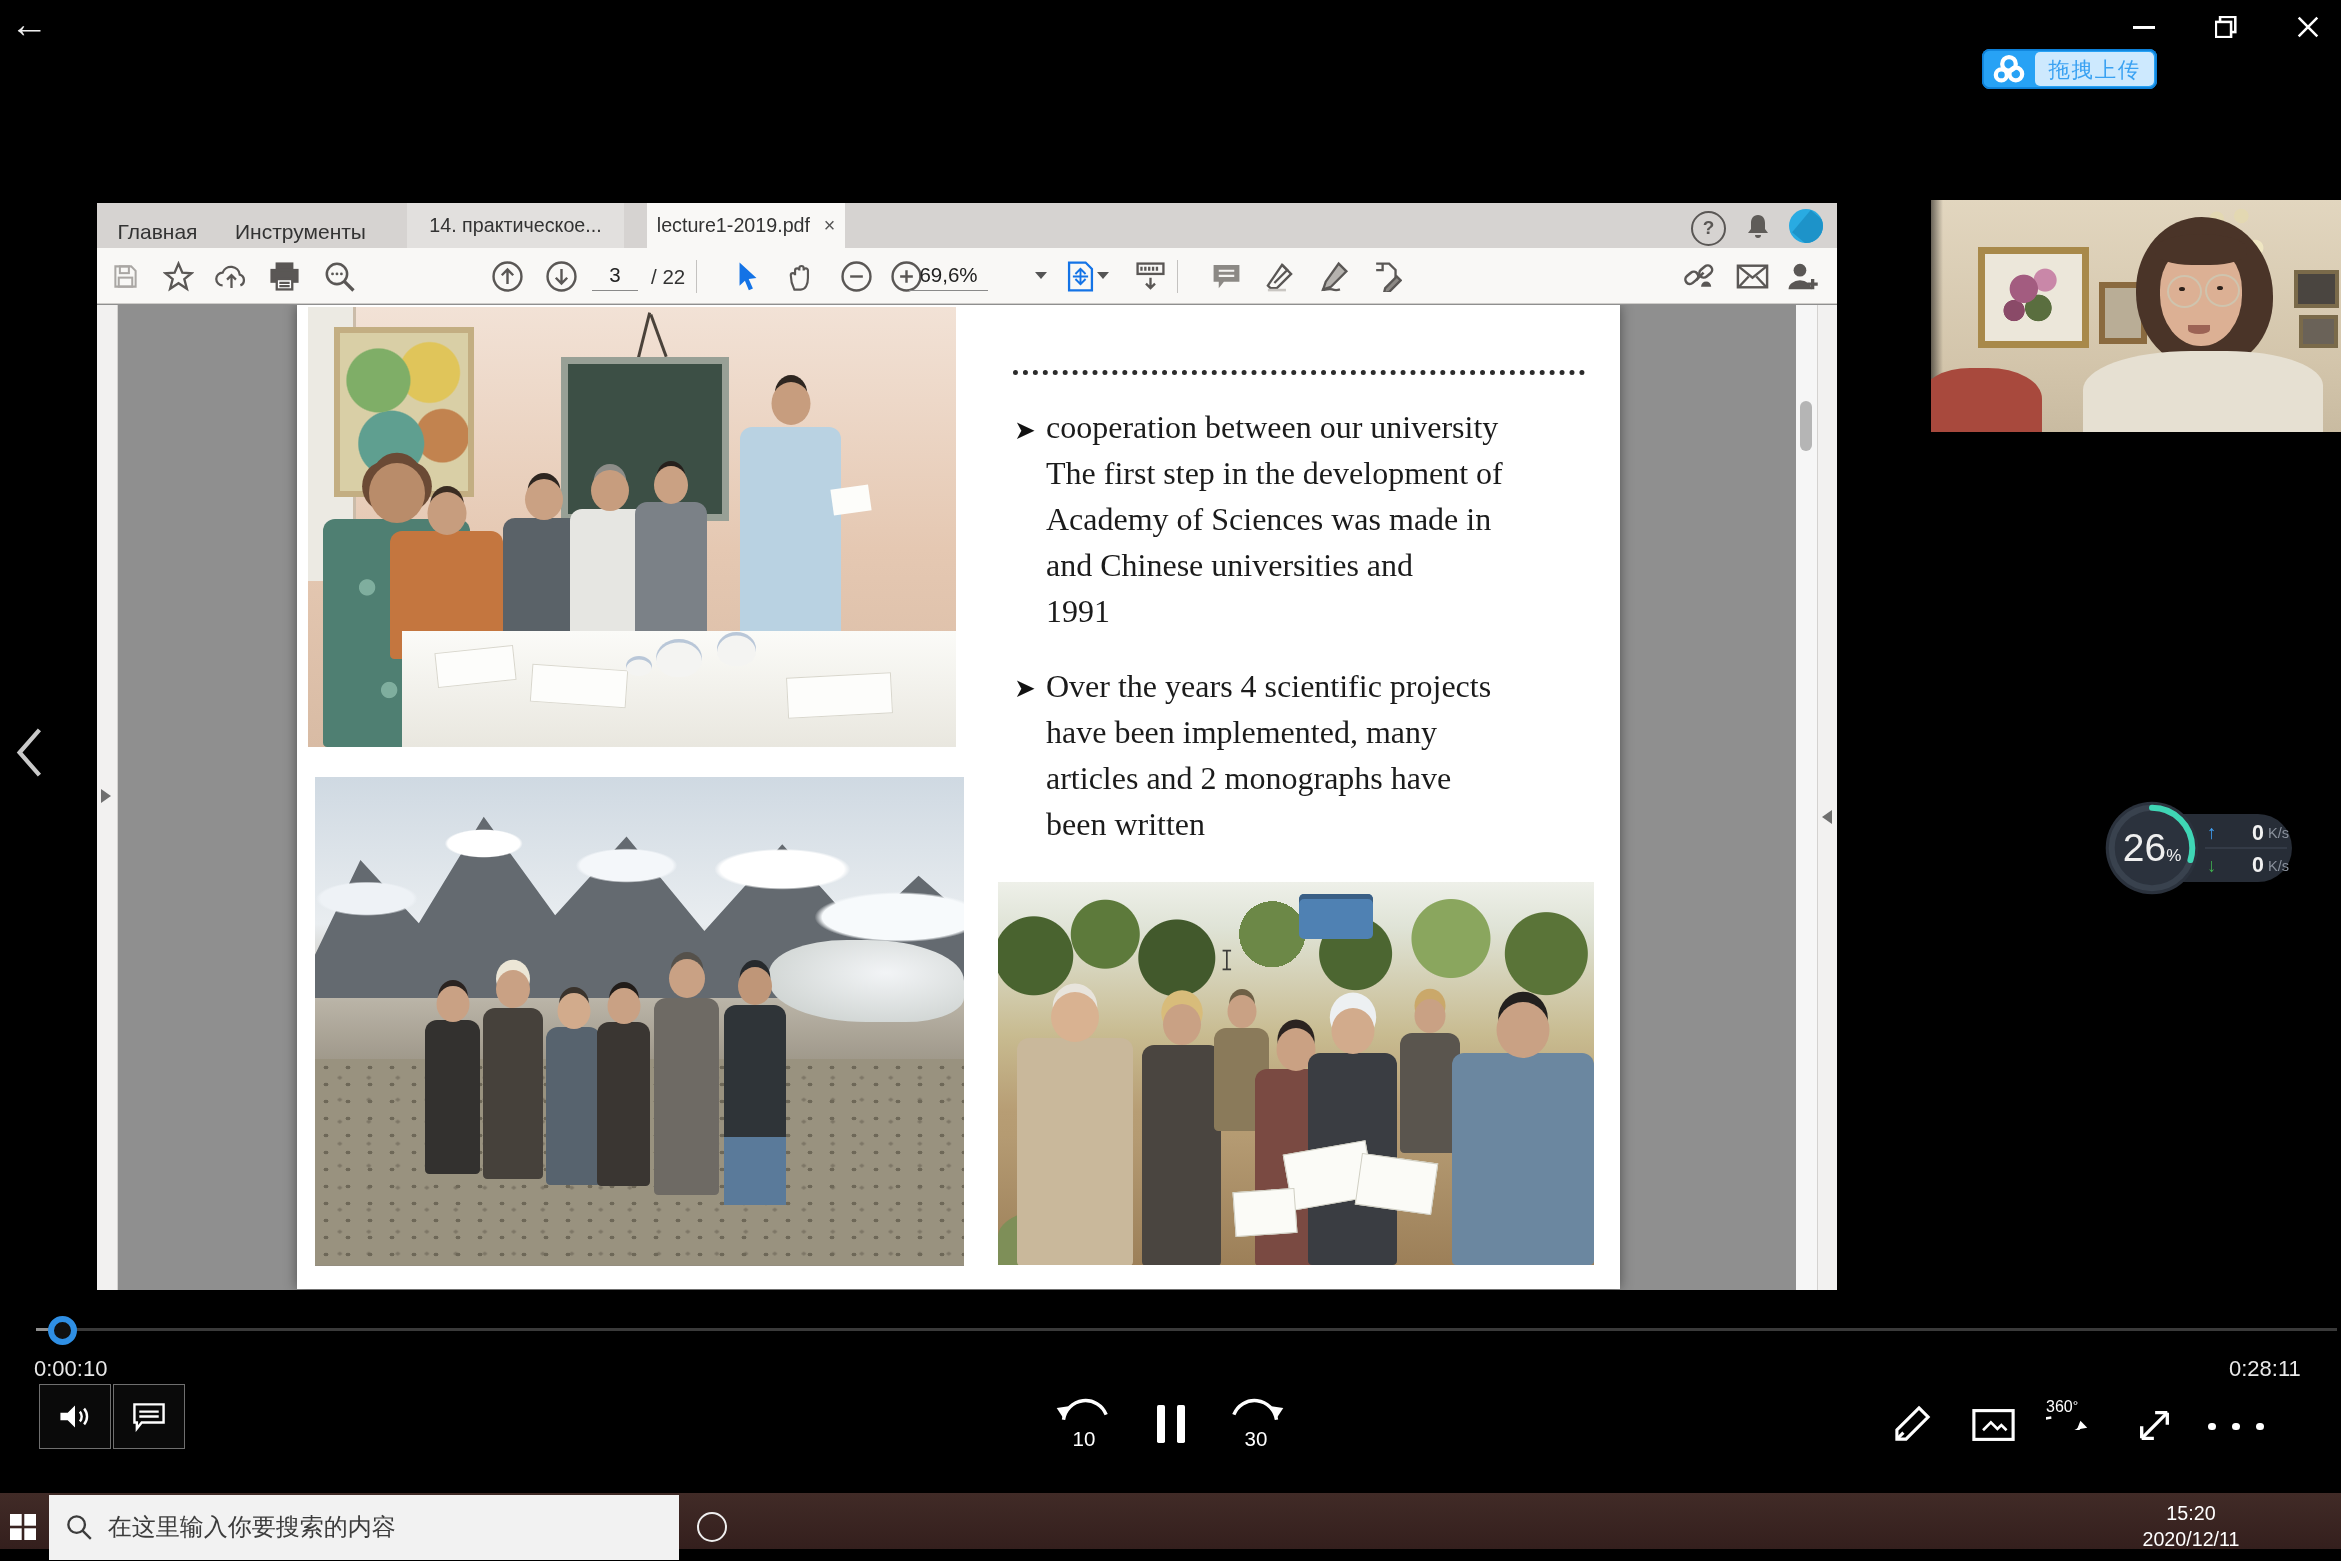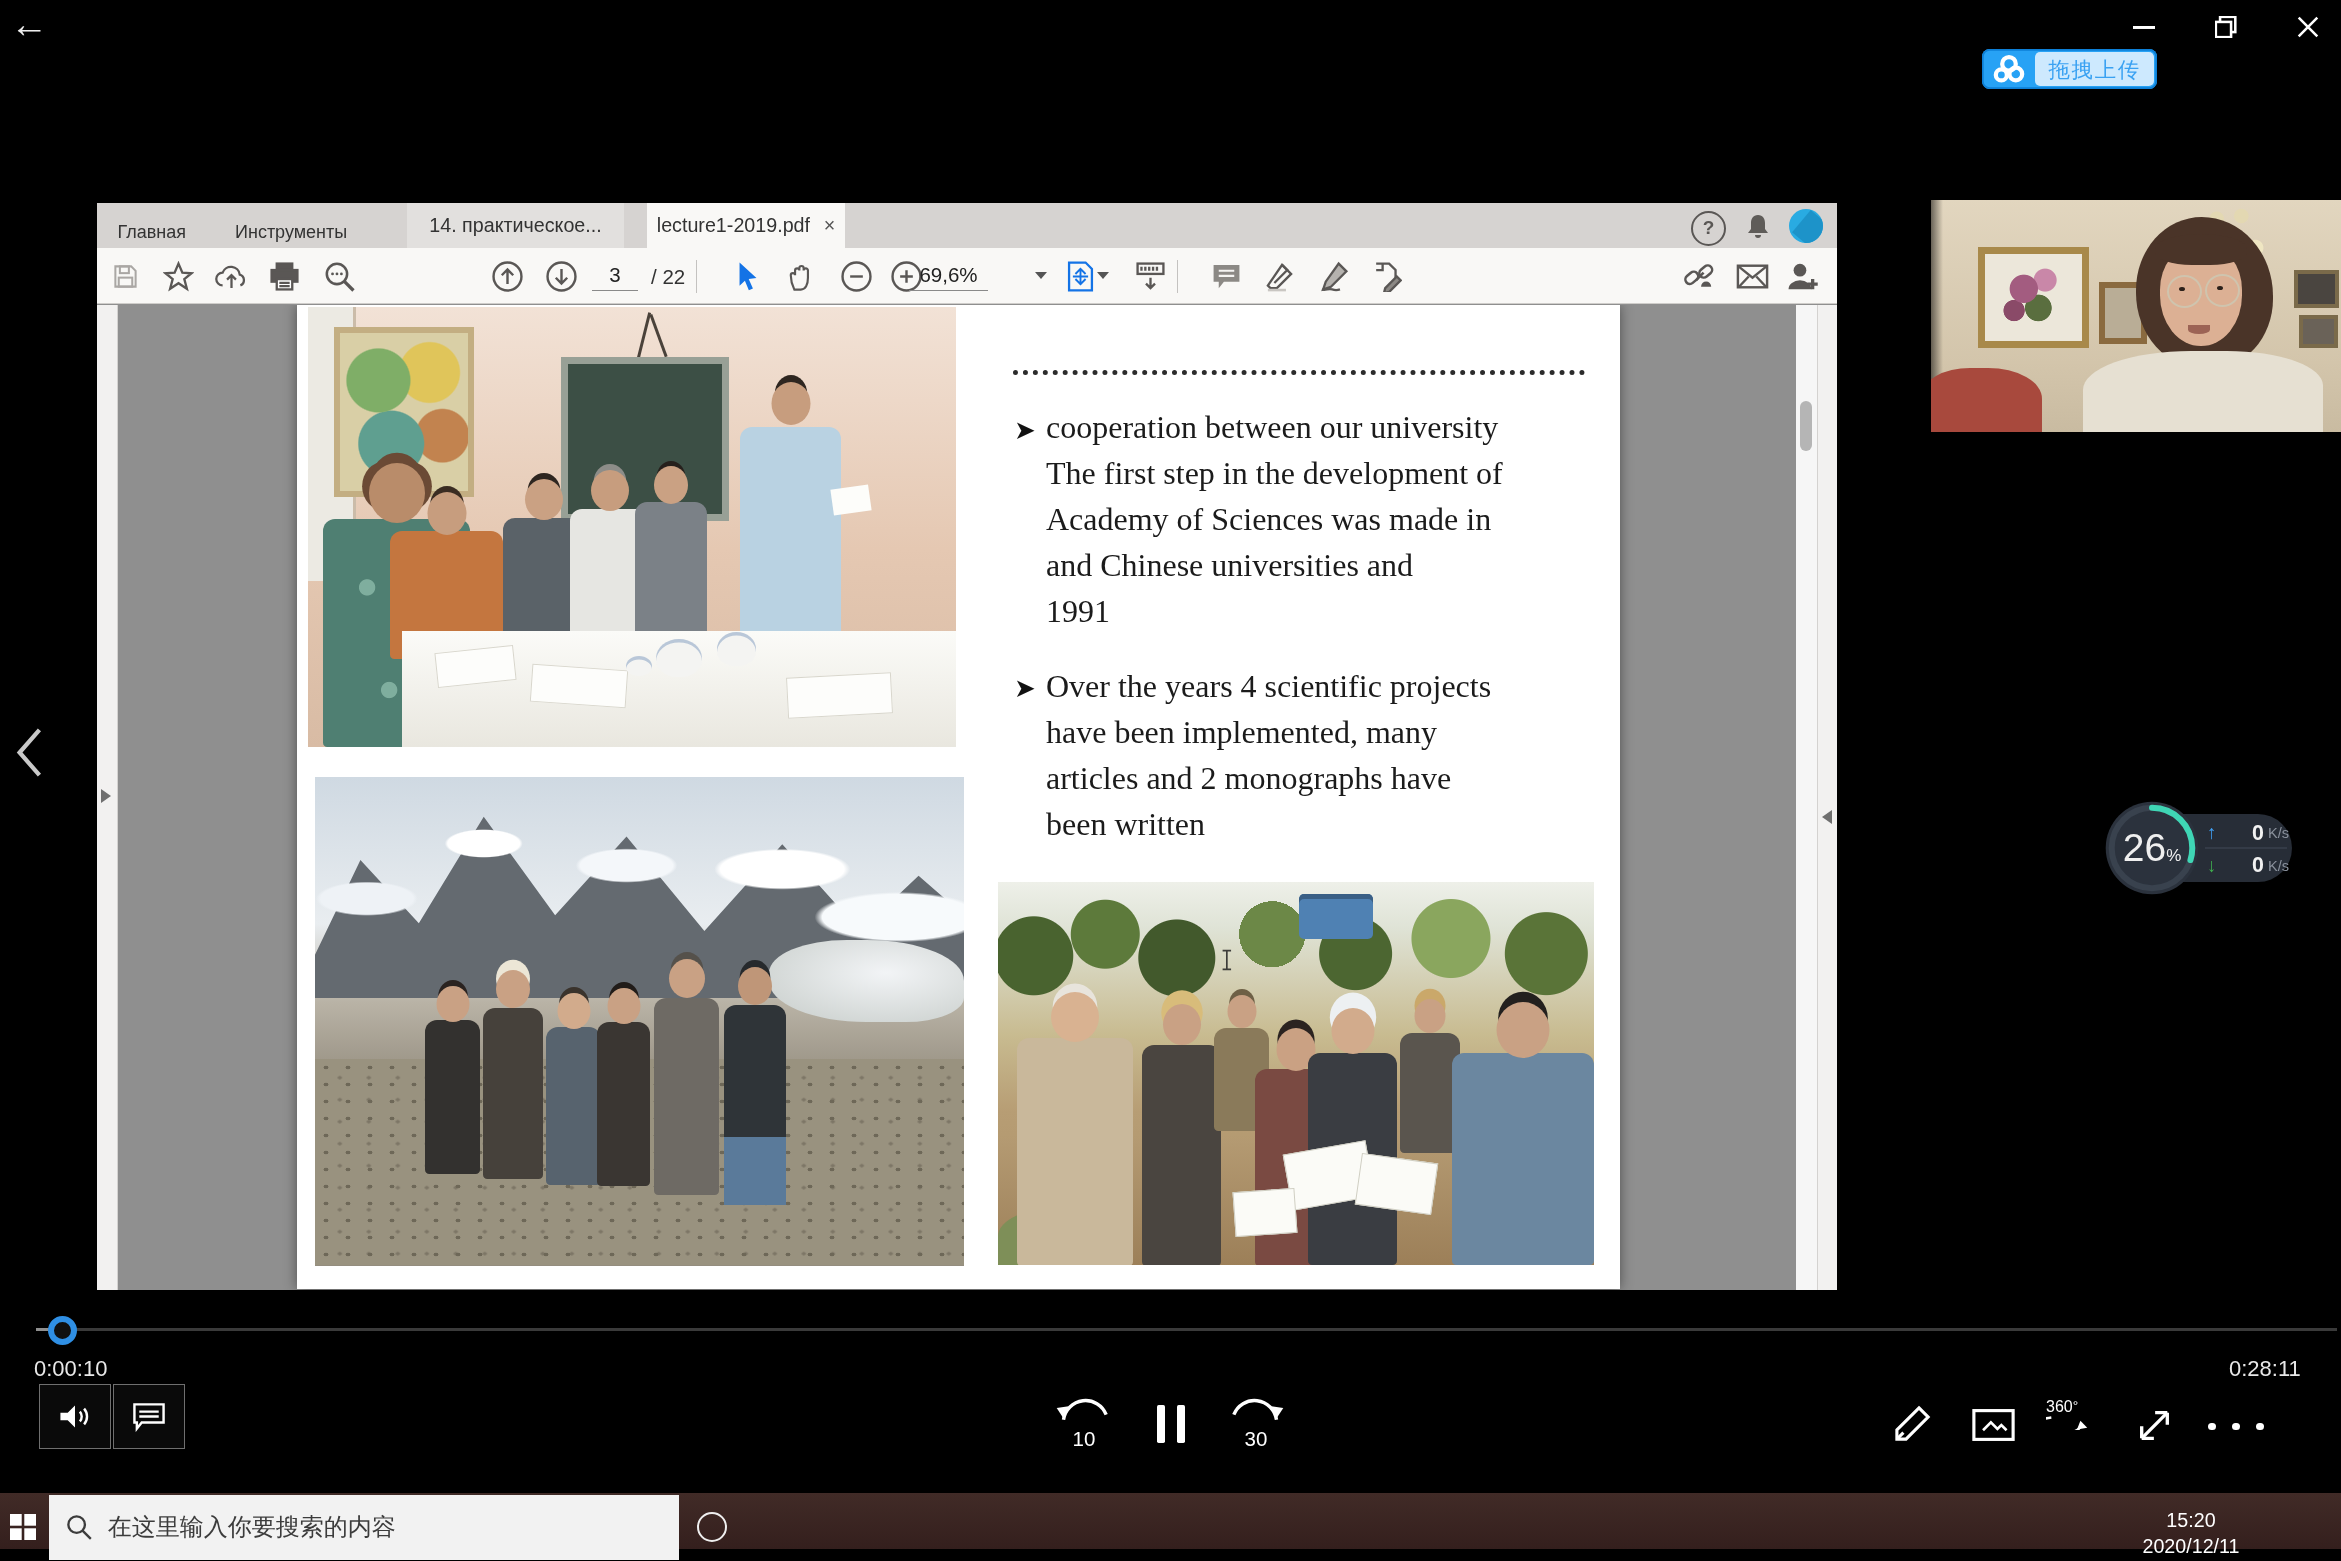--- a/index.html
+++ b/index.html
@@ -12,21 +12,21 @@
   
   .backbtn{left:8.6px;top:5.1px;width:41px;height:39px;color:#eee;font-size:38px;}
   .winbtn{color:#fff;}
   .upload{left:1982px;top:49px;width:175px;height:40px;background:#27a2f5;border-radius:7.7px;display:flex;box-shadow:0 0 0 1.7px #0d7fd6 inset;}
   .upload .icpart{width:53px;height:40px;}
   .upload .txtpart{flex:1;margin:2.6px 2.6px 2.6px 0;background:#cde9fe;border-radius:5.1px;color:#39a1f2;font-size:21.4px;display:flex;align-items:center;justify-content:center;letter-spacing:1.7px;}
 
   
   #acrobat{left:97px;top:203px;width:1740px;height:1087px;background:#8f8f8f;}
   .tabbar{left:0;top:0;width:1740px;height:45px;background:#d6d3d1;}
-  .tablbl{font-size:18px;color:#333;top:0;height:58px;display:flex;align-items:center;}
+  .tablbl{font-size:21px;color:#333;top:0;height:58px;display:flex;align-items:center;}
   .tabdoc{background:#e2e0de;color:#333;font-size:19.7px;display:flex;align-items:center;justify-content:center;height:45px;}
   .tabactive{background:#f9f8f6;}
   .toolbar{left:0;top:45px;width:1740px;height:56px;background:#f9f8f6;border-bottom:0.9px solid #cfcdca;box-sizing:border-box;}
   .tbic{top:8.6px;width:39px;height:39px;}
   .tbsep{top:12px;width:0.9px;height:33px;background:#c4c2c0;}
   .pagefield{top:15.4px;width:46px;height:27px;border-bottom:1.7px solid #8a8a8a;color:#222;font-size:20.5px;text-align:center;}
   .pagetotal{top:17px;color:#333;font-size:20.5px;}
   .zoomfield{top:15.4px;width:79px;height:27px;border-bottom:1.7px solid #8a8a8a;color:#222;font-size:20.5px;text-align:center;}
   .caret{width:0;height:0;border-left:6px solid transparent;border-right:6px solid transparent;border-top:7.7px solid #555;}
   .content{left:0;top:102px;width:1740px;height:985px;background:#8f8f8f;overflow:hidden;}
@@ -118,21 +118,21 @@
   .pbox{border:0.9px solid #6f6f6f;background:#0a0a0a;}
   .skipnum{position:absolute;left:0;right:0;bottom:3.4px;text-align:center;color:#fff;font-size:20.5px;}
   .pausebar{width:7.7px;height:38px;background:#fff;border-radius:1.7px;}
   .dots3 i{width:7.7px;height:7.7px;border-radius:50%;background:#fff;}
 
   
   #taskbar{left:0;top:1493px;width:2342px;height:56px;background:linear-gradient(#412b27,#341f1d);}
   .tsearch{left:49px;top:1495px;width:630px;height:65px;background:#f2f2f2;display:flex;align-items:center;}
   .tsearch input{border:none;outline:none;background:transparent;font-size:24px;color:#3c3c3c;width:514px;font-family:"Liberation Sans",sans-serif;}
   .tsearch input::placeholder{color:#3c3c3c;opacity:1;}
-  .clock{color:#fff;font-size:19.7px;text-align:center;line-height:26px;margin-top:7px;}
+  .clock{color:#fff;font-size:19.7px;text-align:center;line-height:26px;}
 </style>
 </head>
 <body>
 
 <div id="screen">
 
   <div class="abs ic backbtn">
       <span>←</span>
     </div>
 

